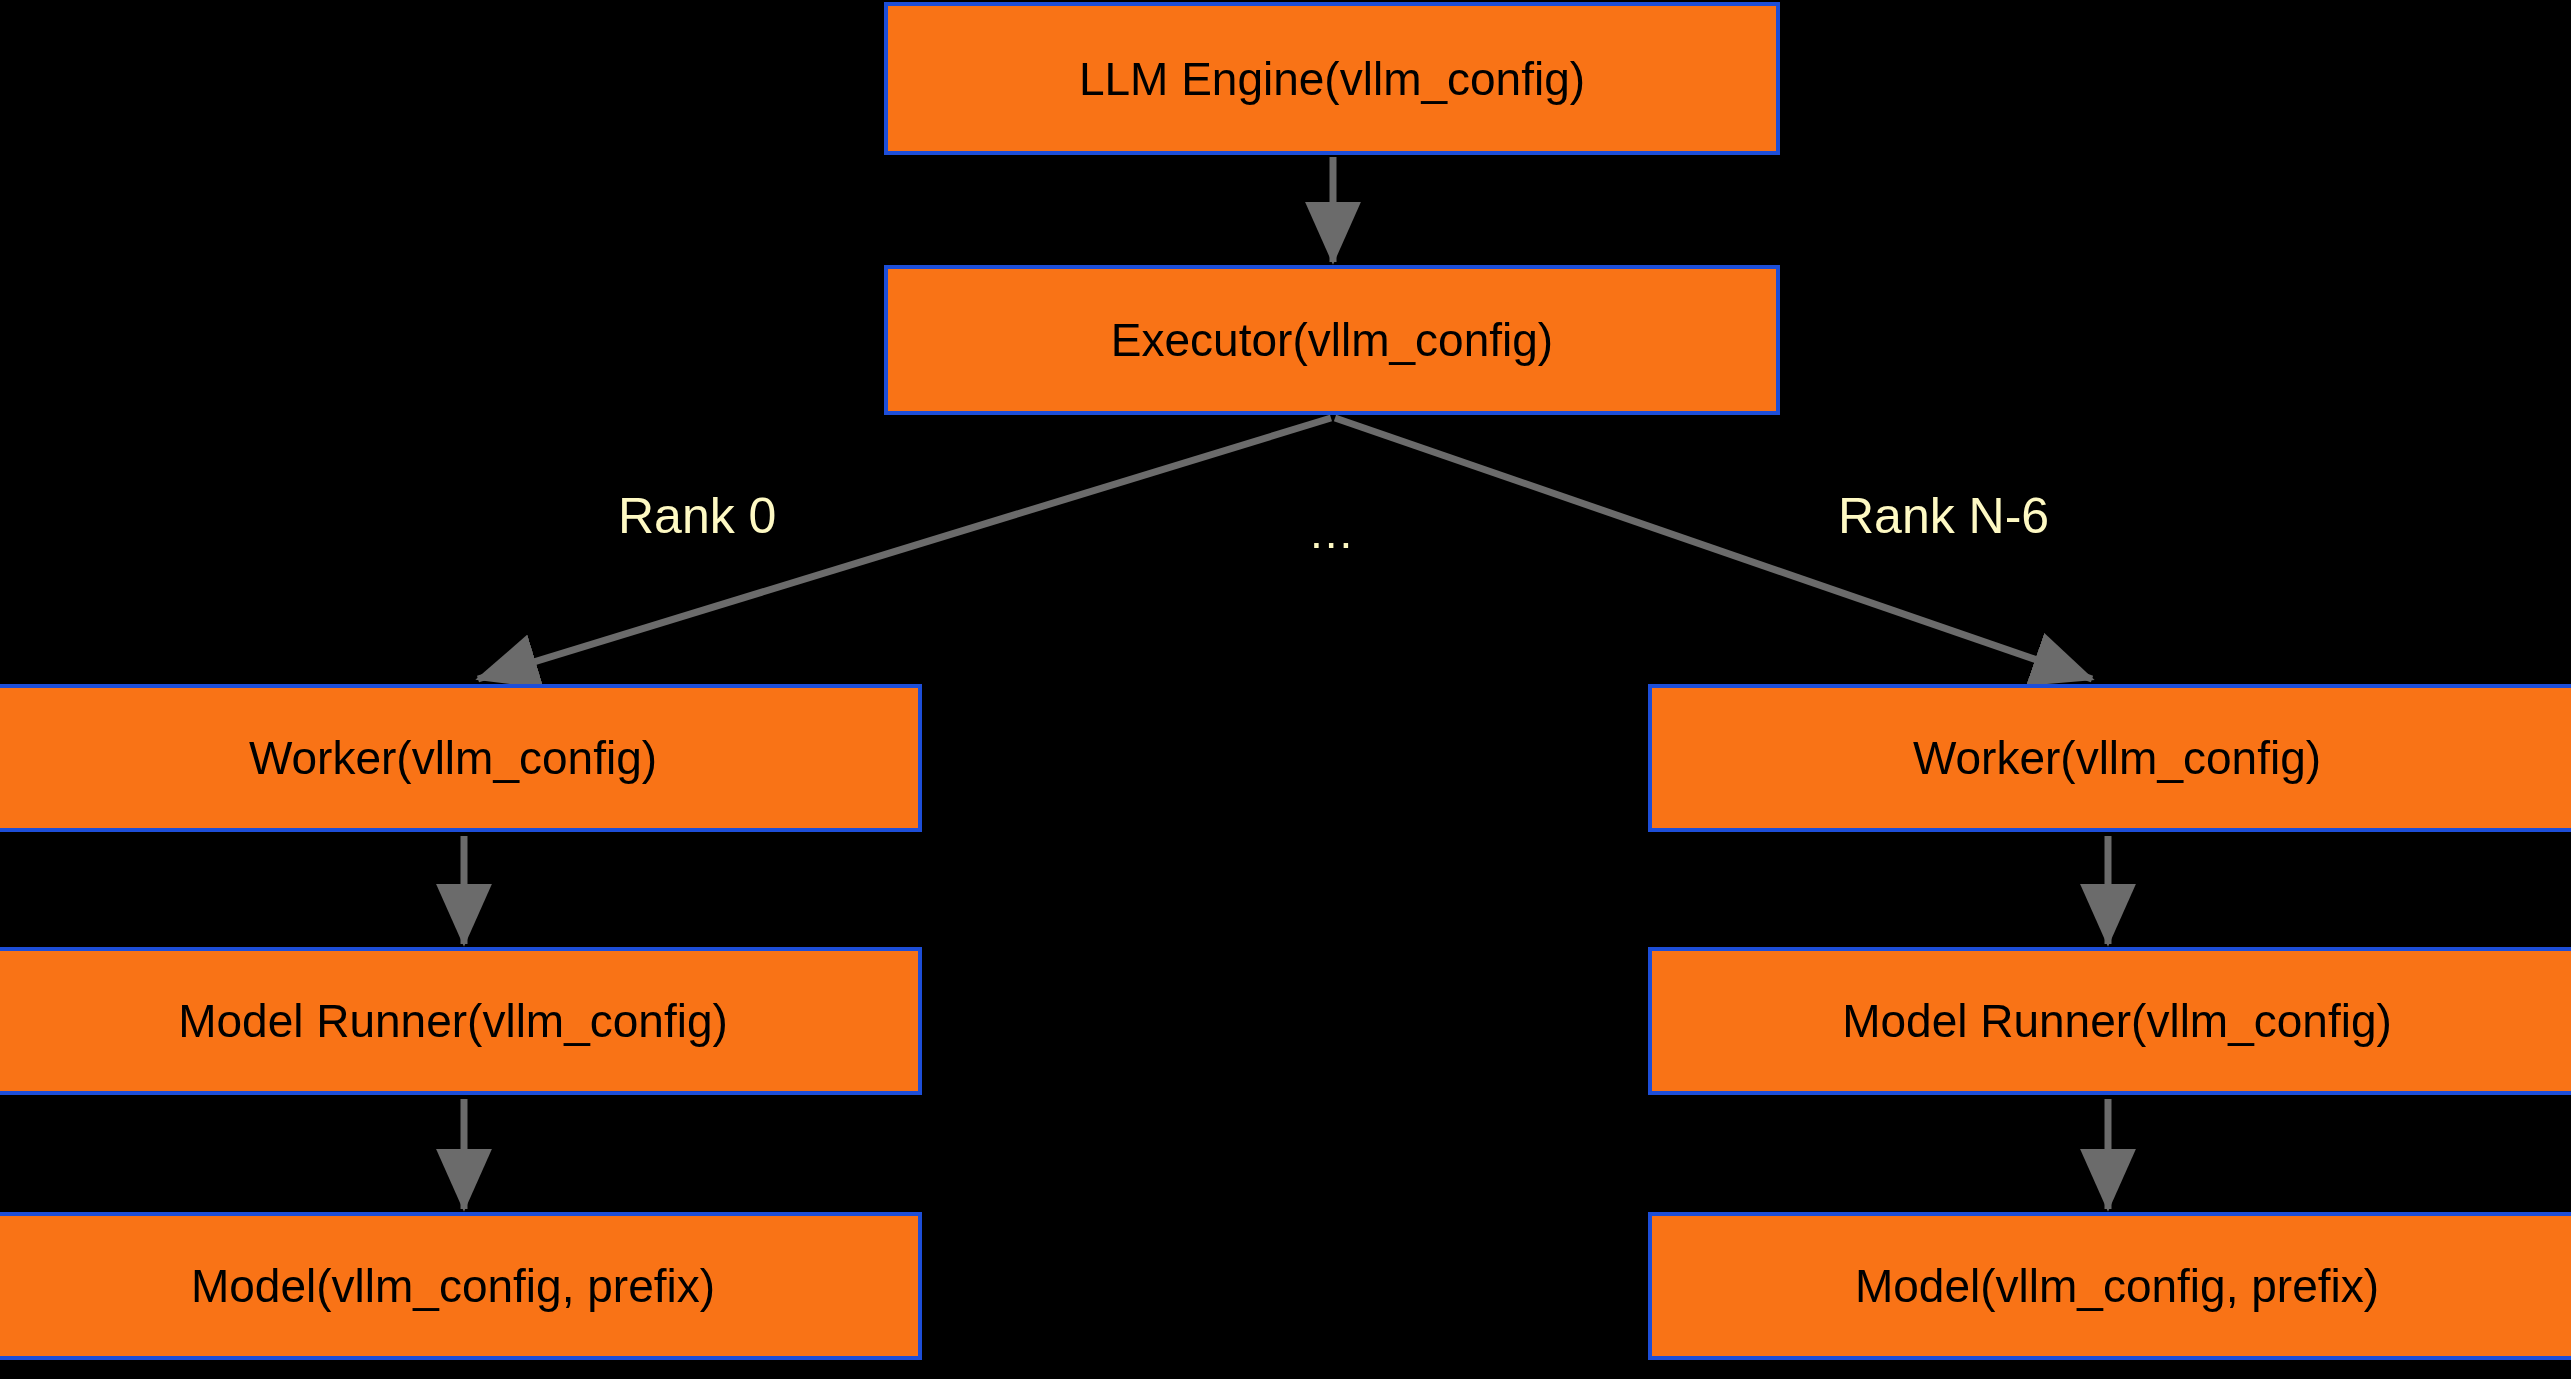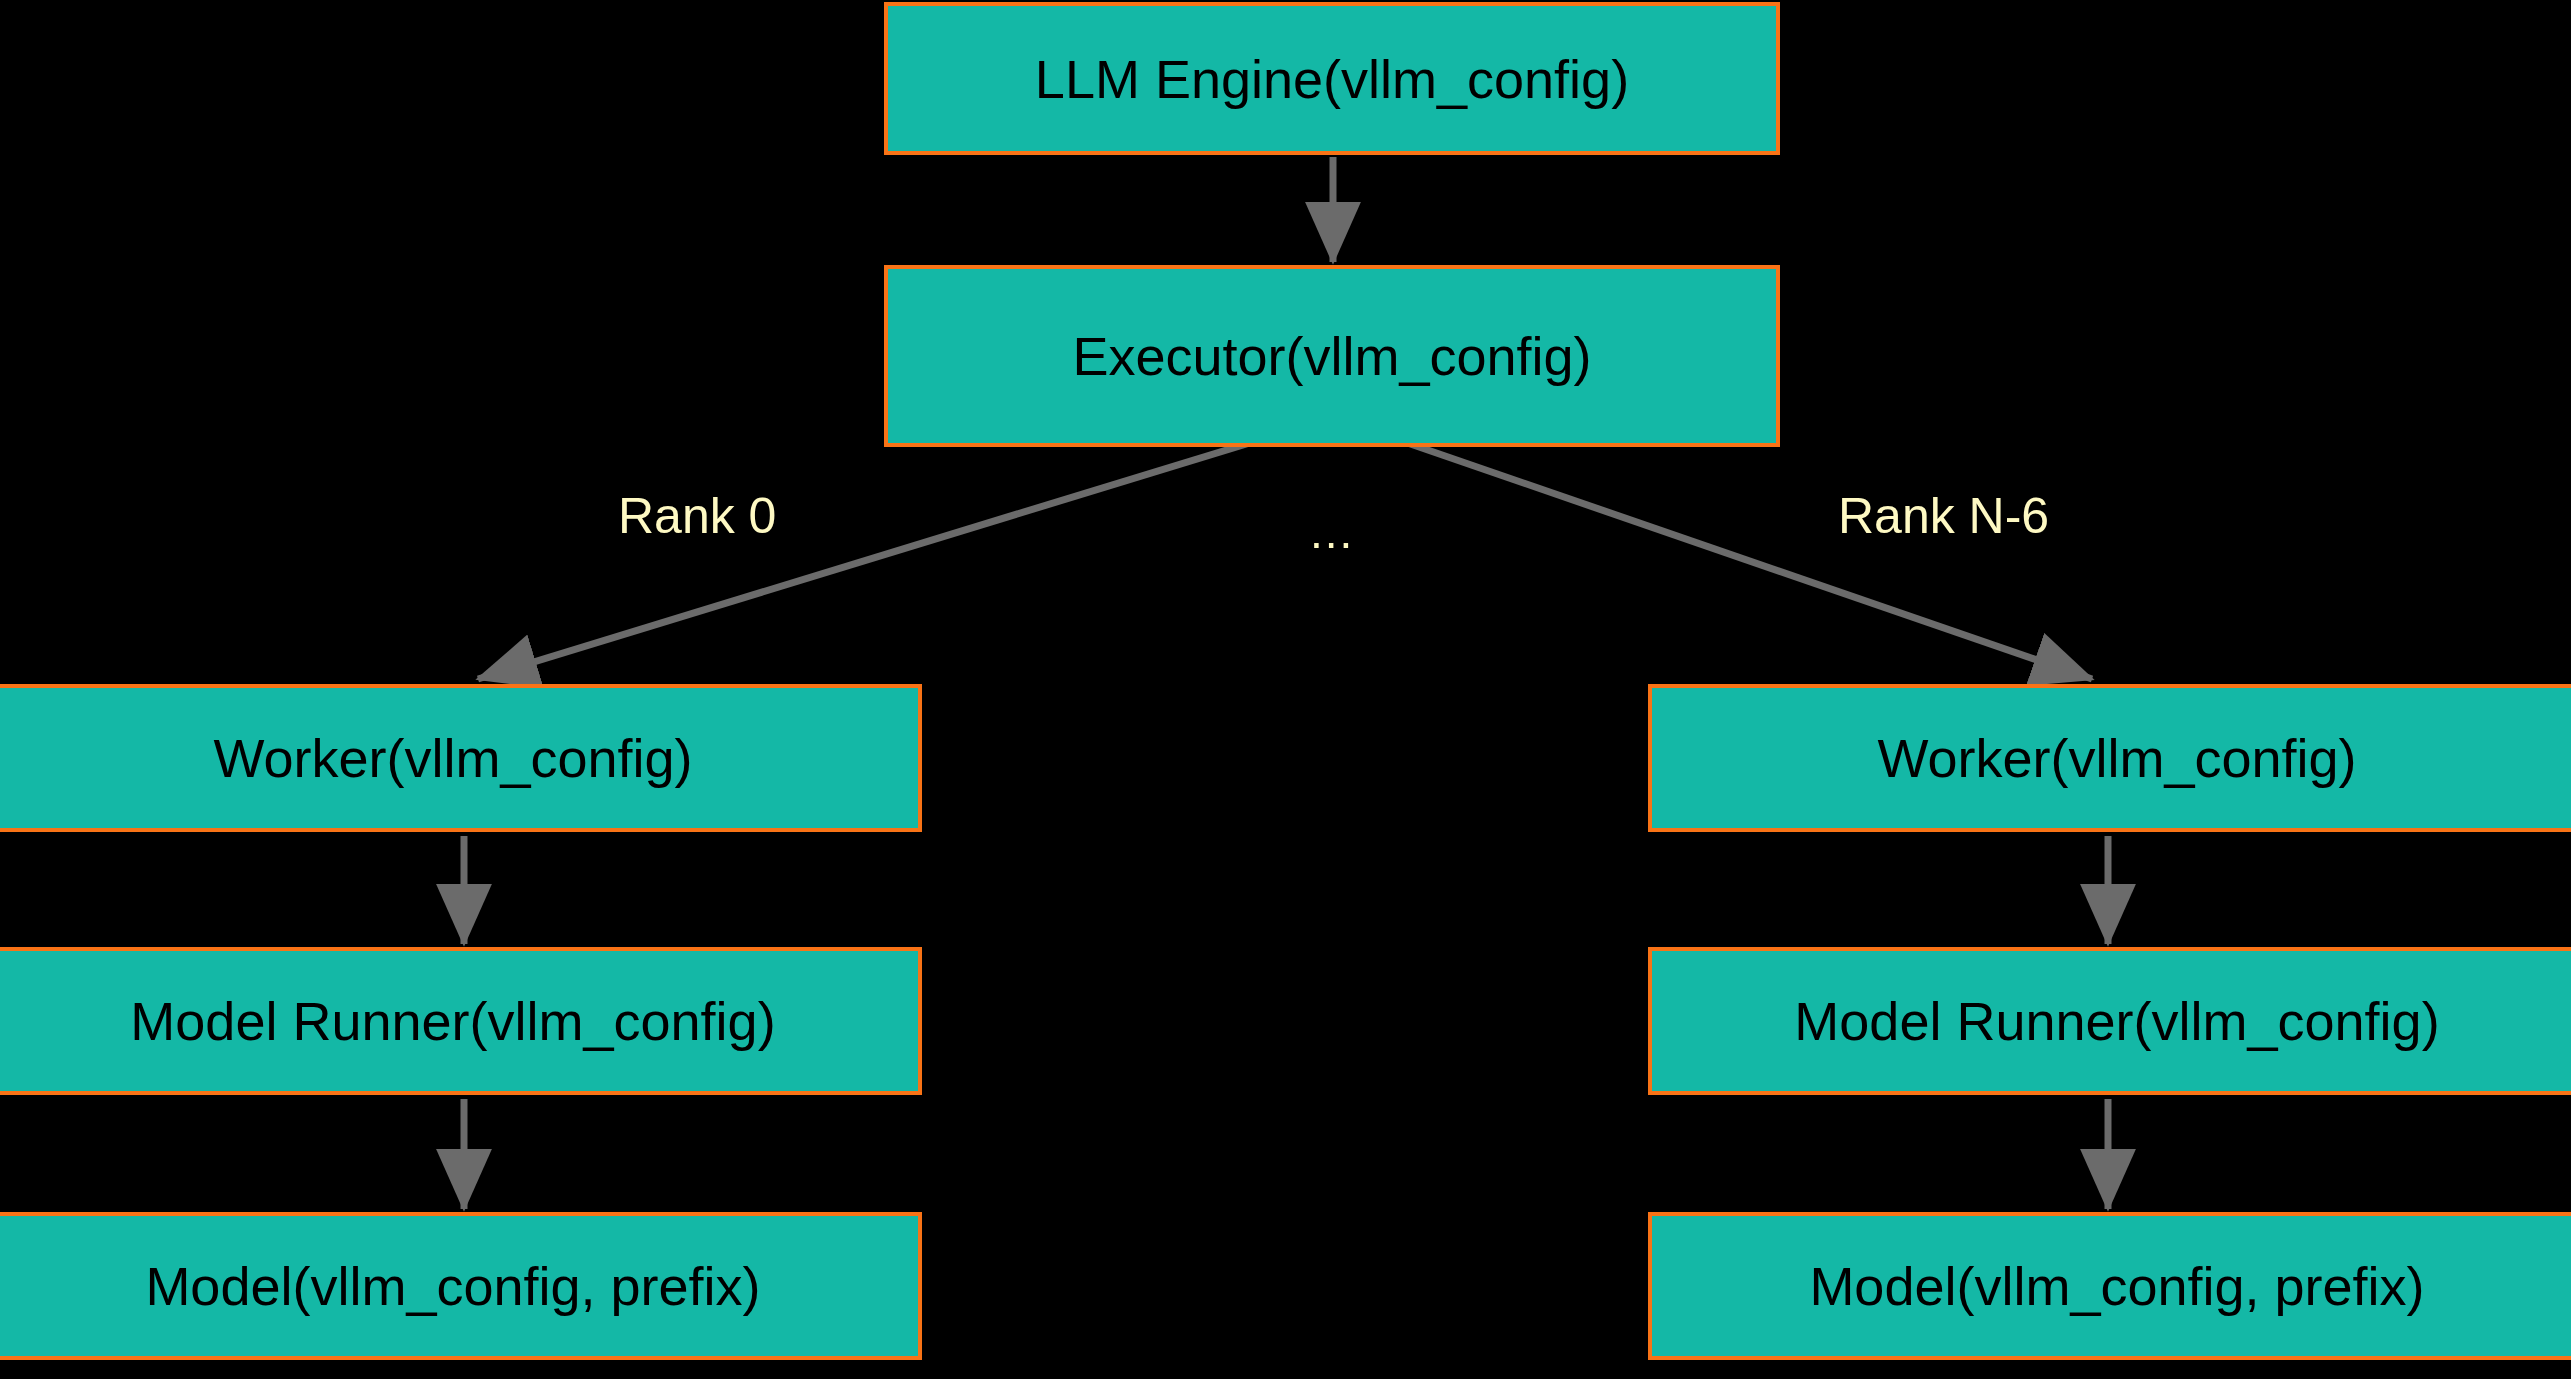--- a/index.html
+++ b/index.html
@@ -21,48 +21,48 @@
     position: absolute;
     left: 0;
     top: 0;
     width: 2571px;
     height: 1379px;
     pointer-events: none;
   }
   .node {
     position: absolute;
     box-sizing: border-box;
-    background: #14b8a6;
-    border: 4px solid #f97316;
+    background: #f97316;
+    border: 4px solid #1d4ed8;
     display: flex;
     align-items: center;
     justify-content: center;
     color: #000000;
-    font-size: 54px;
+    font-size: 46px;
     font-weight: 400;
     letter-spacing: 0px;
     white-space: nowrap;
     z-index: 2;
   }
   .edge-label {
     position: absolute;
     color: #fef9c3;
     font-size: 50px;
     font-weight: 400;
     white-space: nowrap;
     z-index: 3;
   }
   .edge-label.ellipsis {
     font-size: 46px;
     letter-spacing: 2px;
   }
 
   
   #node-llm-engine   { left: 884px;  top: 2px;    width: 896px; height: 153px; }
-  #node-executor     { left: 884px;  top: 265px;  width: 896px; height: 182px; }
+  #node-executor     { left: 884px;  top: 265px;  width: 896px; height: 150px; }
 
   #node-worker-rank0        { left: -16px;  top: 684px;  width: 938px; height: 148px; }
   #node-model-runner-rank0  { left: -16px;  top: 947px;  width: 938px; height: 148px; }
   #node-model-rank0         { left: -16px;  top: 1212px; width: 938px; height: 148px; }
 
   #node-worker-rankn        { left: 1648px; top: 684px;  width: 938px; height: 148px; }
   #node-model-runner-rankn  { left: 1648px; top: 947px;  width: 938px; height: 148px; }
   #node-model-rankn         { left: 1648px; top: 1212px; width: 938px; height: 148px; }
 
   

